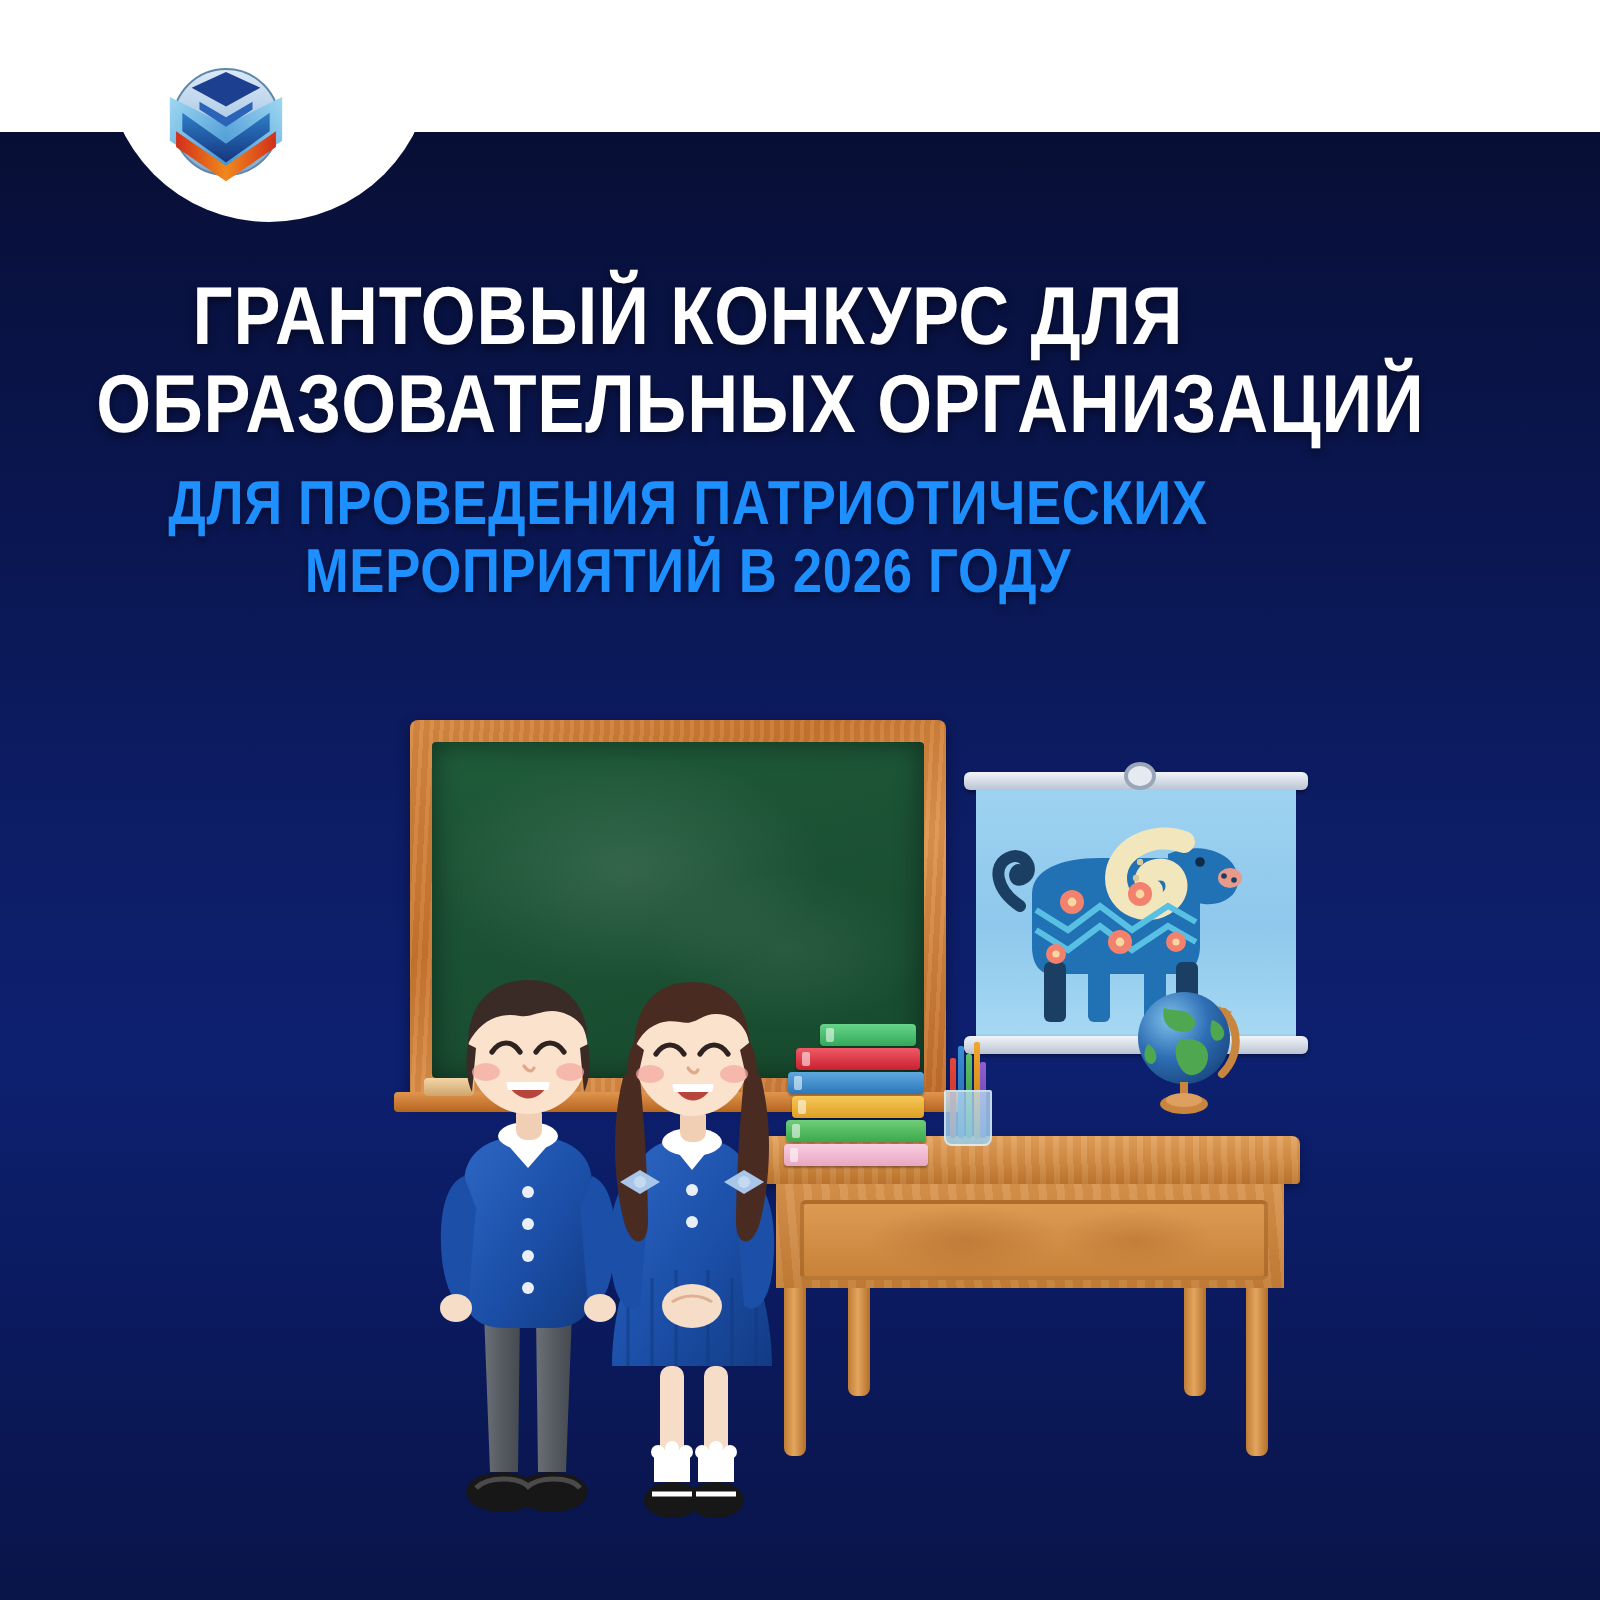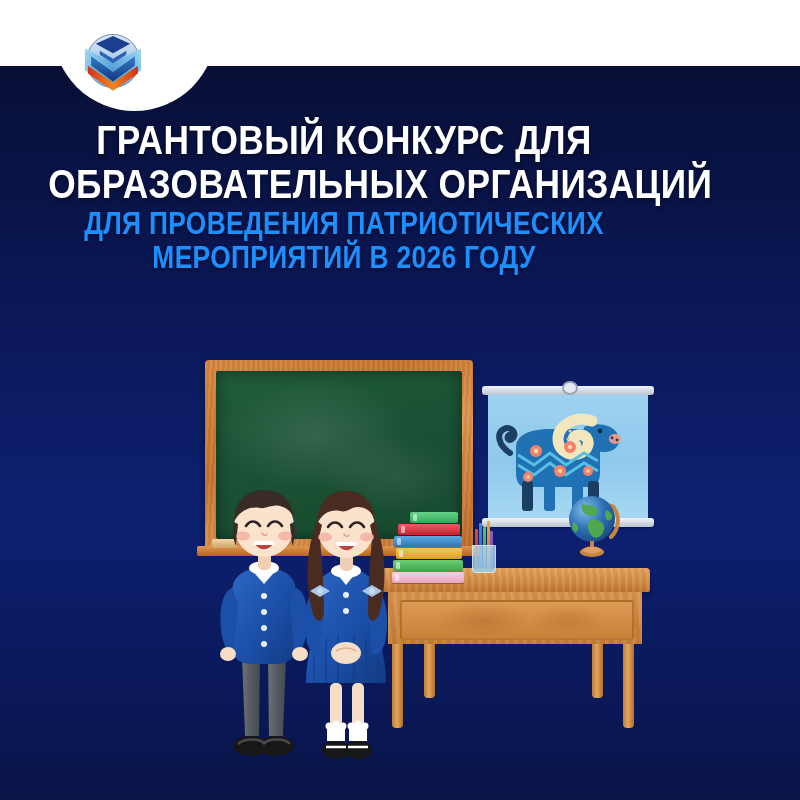--- a/index.html
+++ b/index.html
@@ -51,21 +51,21 @@
     top: 22px;
     width: 78px;
     height: 78px;
     z-index: 7;
   }
 
   
   .headline {
     position: absolute;
     left: 0;
-    top: 118px;
+    top: 136px;
     width: 688px;
     text-align: center;
     z-index: 5;
   }
   .title-line {
     display: block;
     color: #ffffff;
     font-weight: 700;
     font-size: 41px;
     line-height: 1.08;
@@ -80,21 +80,21 @@
     color: #1e8fff;
     font-weight: 700;
     font-size: 31px;
     line-height: 1.12;
     letter-spacing: 0.4px;
     transform: scaleX(0.85);
     transform-origin: center top;
     text-shadow: 0 2px 4px rgba(0,0,0,0.4);
     white-space: nowrap;
   }
-  .subtitle-wrap { }
+  .subtitle-wrap { margin-top: 10px; }
 
   
   .chalkboard {
     position: absolute;
     left: 205px;
     top: 360px;
     width: 268px;
     height: 190px;
     border-radius: 4px;
     background:

